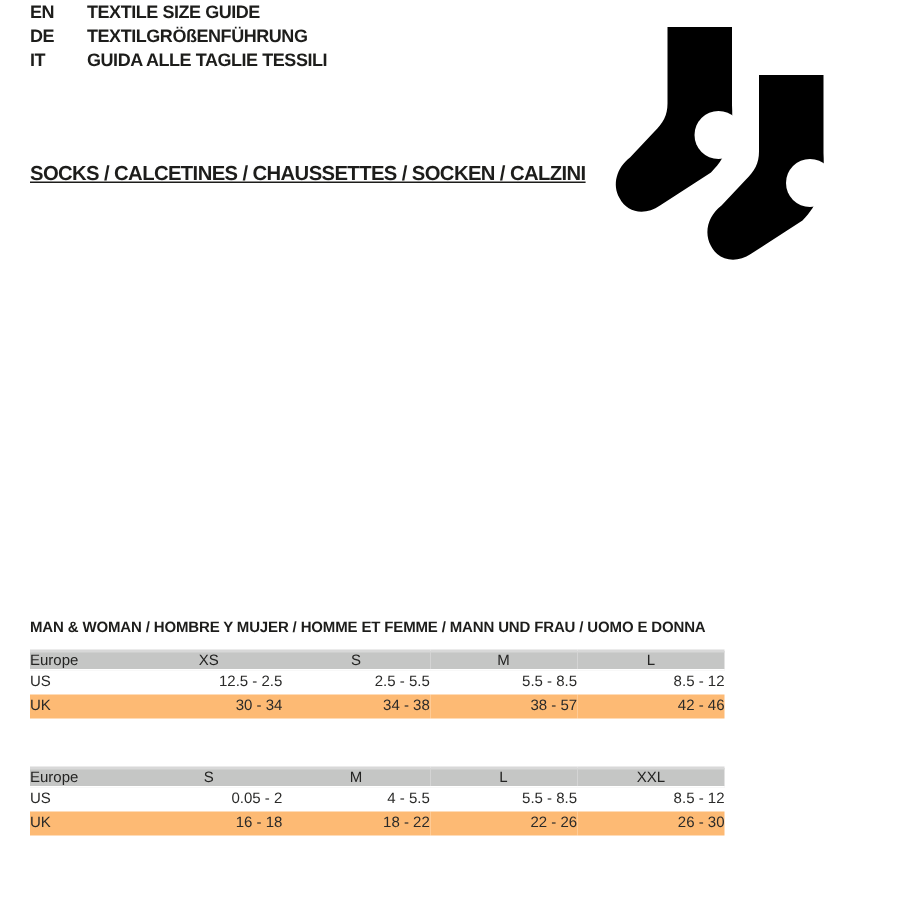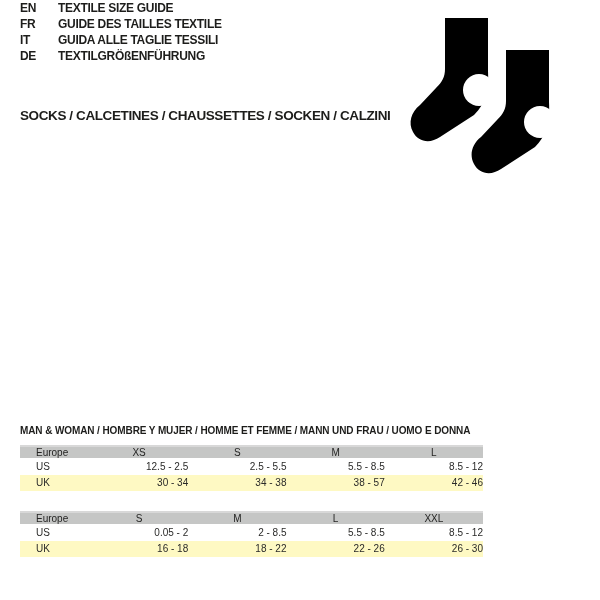--- a/index.html
+++ b/index.html
@@ -18,32 +18,33 @@
     position:absolute; left:20px; top:0;
     font-weight:bold; font-size:12px; letter-spacing:-0.3px;
   }
   .lang-row { height:16px; line-height:16px; white-space:nowrap; }
   .lang-code { display:inline-block; width:38px; }
 
   .category-line {
     position:absolute; left:20px; top:108px;
     font-weight:bold; font-size:13.5px; letter-spacing:-0.4px;
     white-space:nowrap;
+    text-decoration:underline;
   }
 
   
   .socks-svg { position:absolute; left:406px; top:15px; }
 
   
   .table-block { position:absolute; left:20px; width:463px; }
   #table-block-man   { top:408px; }
   #table-block-child { top:511px; }
 
   .table-title {
-    margin:16px 0 8px 0;
+    margin:4px 0 8px 0;
     font-size:10px; font-weight:bold; letter-spacing:-0.1px;
     line-height:13px; white-space:nowrap;
   }
 
   table.size-table {
     border-collapse:collapse; table-layout:fixed;
     width:463px;
     font-size:10px; font-weight:normal;
     color:#2a2a29;
   }
@@ -56,38 +57,35 @@
     border-top:2px solid #d8d8d8;
     border-bottom:1px solid #ffffff;
     font-weight:normal; text-align:center;
     color:#242423;
   }
   .size-table td {
     height:16px; padding:0;
     text-align:right;
   }
   .size-table th.cell-left,
-  .size-table td.cell-left { text-align:left; padding-left:16px; }
-  .size-table tr.row-alt { background:#fef9c3; }
+  .size-table td.cell-left { text-align:left; padding-left:0; }
+  .size-table tr.row-alt { background:#fdba74; }
 </style>
 </head>
 <body>
 
 <div class="lang-block">
   <div class="lang-row">
     <span class="lang-code">EN</span><span>TEXTILE SIZE GUIDE</span>
   </div>
   <div class="lang-row">
-    <span class="lang-code">FR</span><span>GUIDE DES TAILLES TEXTILE</span>
+    <span class="lang-code">DE</span><span>TEXTILGRÖßENFÜHRUNG</span>
   </div>
   <div class="lang-row">
     <span class="lang-code">IT</span><span>GUIDA ALLE TAGLIE TESSILI</span>
-  </div>
-  <div class="lang-row">
-    <span class="lang-code">DE</span><span>TEXTILGRÖßENFÜHRUNG</span>
   </div>
 </div>
 
 <div class="category-line">SOCKS / CALCETINES / CHAUSSETTES / SOCKEN / CALZINI</div>
 
 <svg class="socks-svg" width="150" height="165" viewBox="0 0 150 165" aria-hidden="true">
   <defs>
     <path id="sock-shape" d="M39,3 H82 V55 C83,75 80,88 68,100 L34,122 C24,129 12,127 7,117 C2,108 5,97 14,90 L30,73 C36,67 39,62 39,54 Z"></path>
   </defs>
   <g>
@@ -153,21 +151,21 @@
         <th>S</th>
         <th>M</th>
         <th>L</th>
         <th>XXL</th>
       </tr>
     </thead>
     <tbody>
       <tr>
         <td class="cell-left">US</td>
         <td>0.05 - 2</td>
-        <td>2 - 8.5</td>
+        <td>4 - 5.5</td>
         <td>5.5 - 8.5</td>
         <td>8.5 - 12</td>
       </tr>
       <tr class="row-alt">
         <td class="cell-left">UK</td>
         <td>16 - 18</td>
         <td>18 - 22</td>
         <td>22 - 26</td>
         <td>26 - 30</td>
       </tr>

